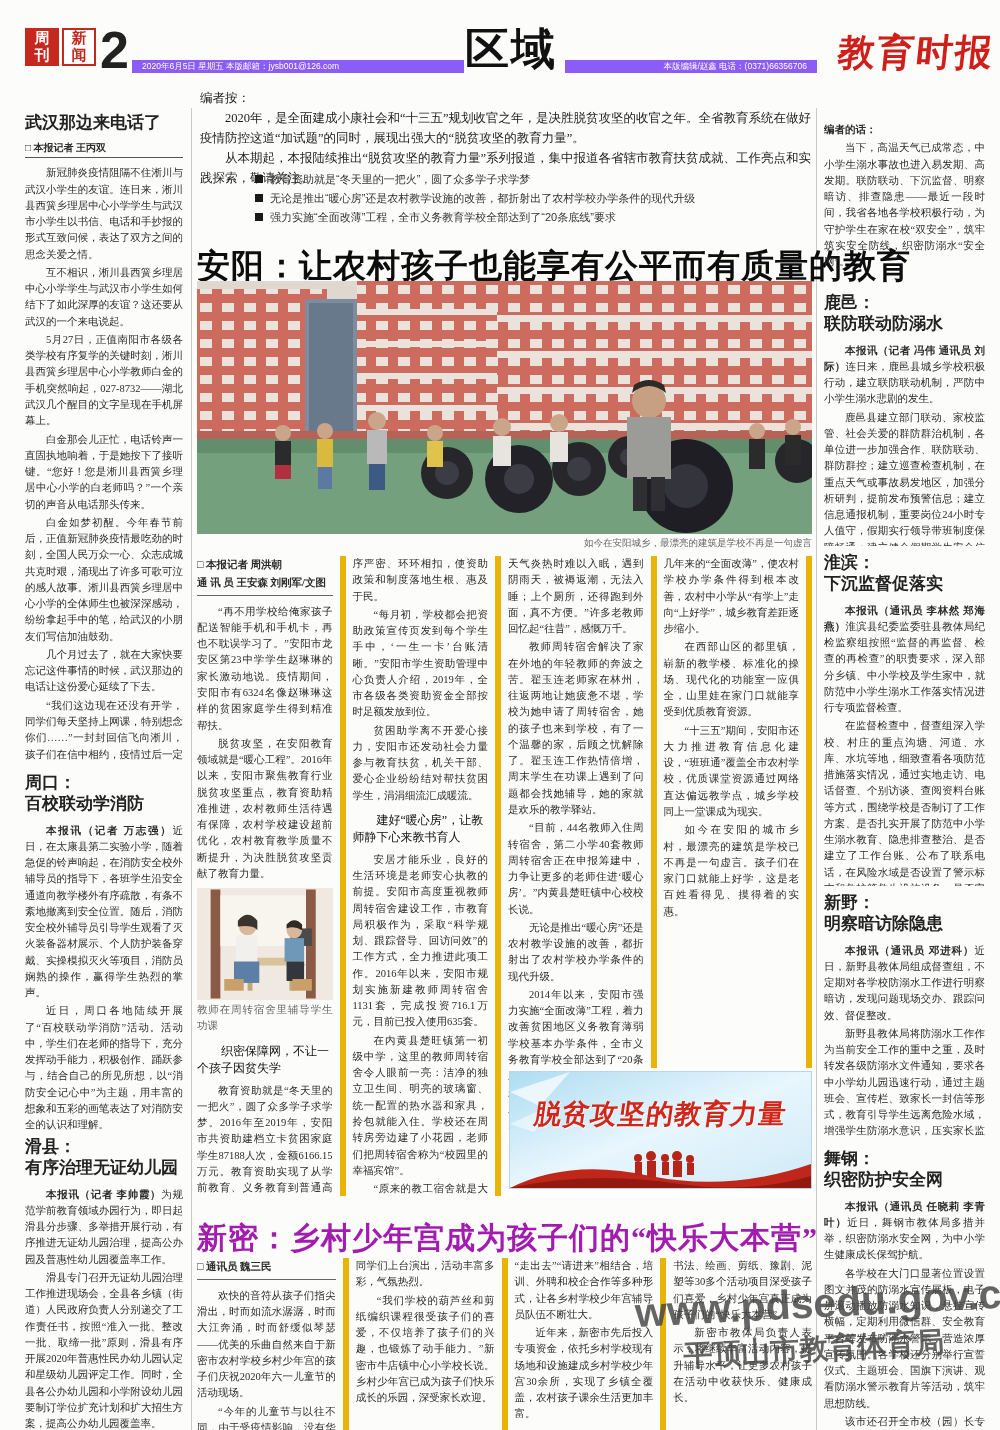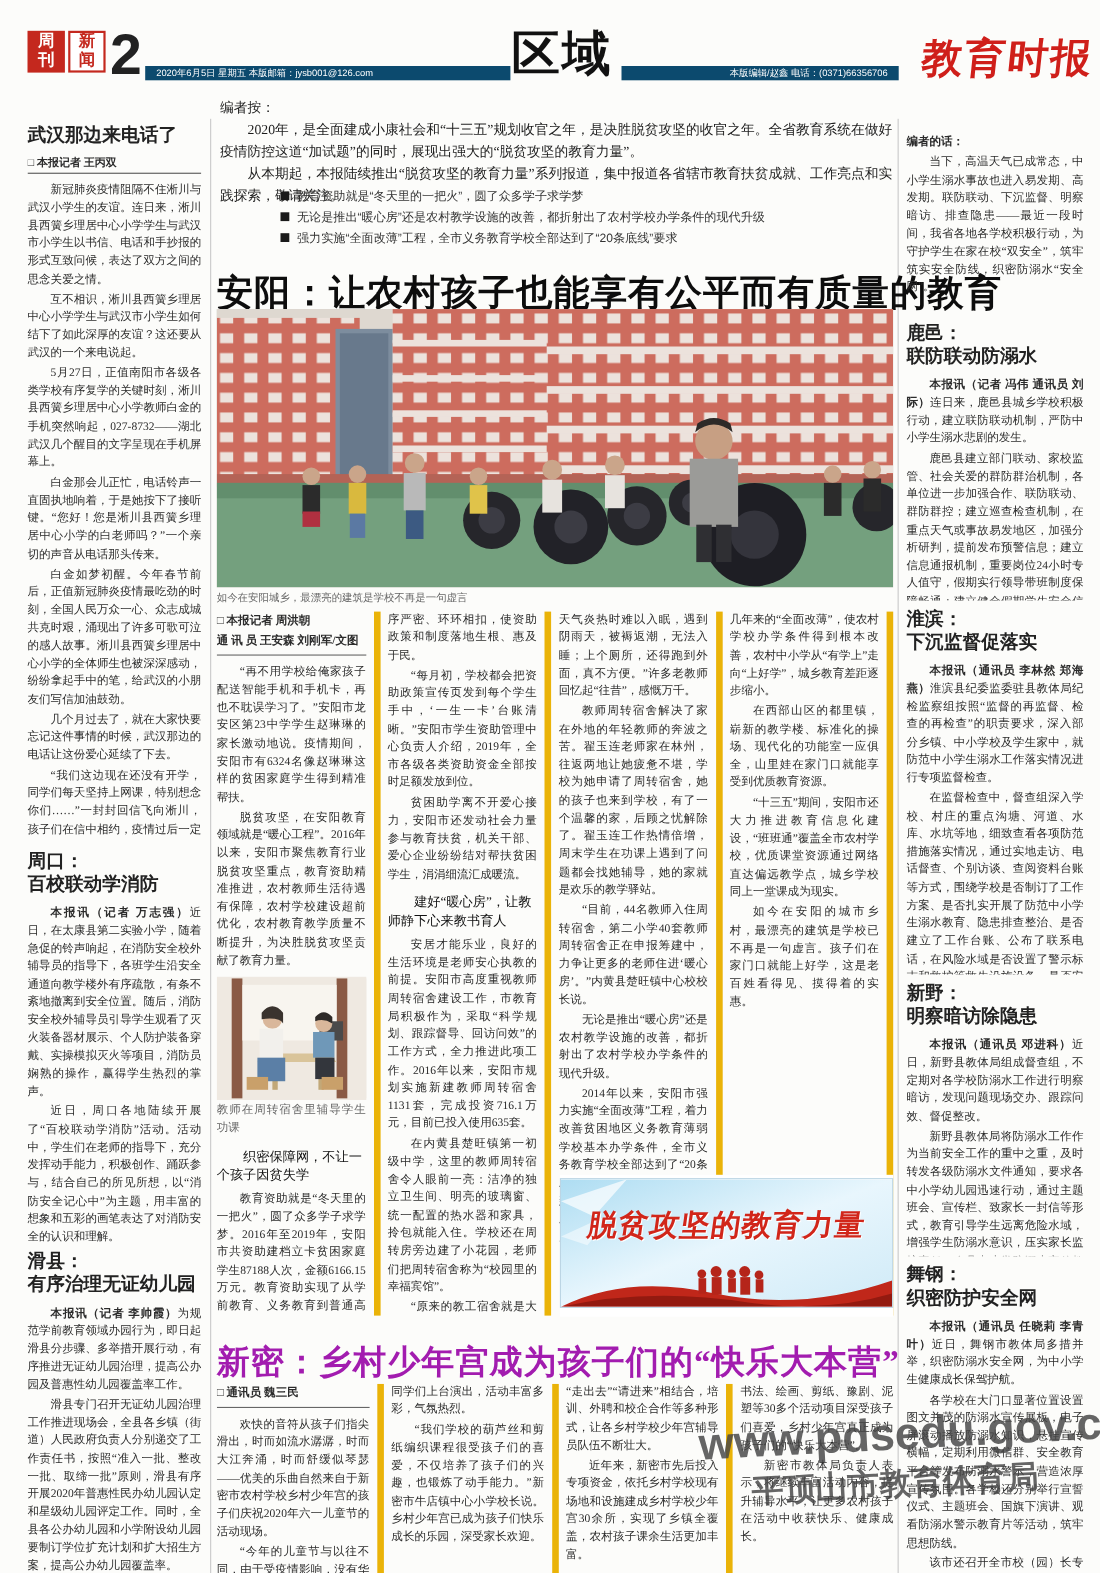--- a/index.html
+++ b/index.html
@@ -6,21 +6,21 @@
   .page{position:relative;width:1000px;height:1430px;margin:0 auto;background:#fcfcfa;
         font-family:"Liberation Serif",serif;color:#2b2b2b;overflow:hidden;}
   
   .tiles{position:absolute;left:25px;top:28px;display:flex;gap:3px;}
   .tile{width:34px;height:38px;display:flex;flex-direction:column;align-items:center;justify-content:center;
         font-weight:bold;font-size:15px;line-height:17px;}
   .tile1{background:#c4281e;color:#fff;}
   .tile2{background:#fff;color:#c4281e;border:2px solid #c4281e;box-sizing:border-box;}
   .pagenum{position:absolute;left:100px;top:20px;font-size:52px;font-weight:900;color:#222;
            font-family:"Liberation Sans",sans-serif;}
-  .graybar{position:absolute;height:13px;background:#0c4a6e;color:#fff;
+  .graybar{position:absolute;height:13px;background:#8b5cf6;color:#fff;
            font-family:"Liberation Sans",sans-serif;font-size:8.5px;line-height:13px;white-space:nowrap;overflow:hidden;}
   .bar-left{left:132px;top:60px;width:322px;padding-left:10px;}
   .bar-right{left:565px;top:60px;width:242px;text-align:right;padding-right:10px;}
   .section-title{position:absolute;left:452px;top:20px;width:118px;text-align:center;
                  font-size:44px;font-weight:900;letter-spacing:2px;color:#111;}
   .paper-logo{position:absolute;left:838px;top:28px;font-size:37px;font-weight:900;color:#cf1f1a;
               transform:skewX(-6deg);letter-spacing:2px;white-space:nowrap;}
   
   .vrule{position:absolute;width:1px;background:#c9c9c9;top:108px;height:1322px;}
   .vrule.l{left:191px;} .vrule.r{left:816px;}
@@ -38,21 +38,21 @@
   .ednote .lbl{font-weight:normal;}
   .ednote p{margin:0;text-indent:2em;}
   .ednote p.l0{text-indent:0;}
   .bullets{position:absolute;left:255px;top:172px;width:557px;font-size:11px;color:#333;
            font-family:"Liberation Sans",sans-serif;}
   .bullets div{margin:0 0 4px;line-height:1.35;}
   .sq{display:inline-block;width:8px;height:8px;background:#1a1a1a;margin-right:7px;}
   .main-headline{position:absolute;left:197px;top:222px;width:615px;text-align:center;
                  font-size:33px;font-weight:900;letter-spacing:1px;color:#0d0d0d;white-space:nowrap;}
   .main-photo{position:absolute;left:197px;top:281px;width:615px;height:253px;overflow:hidden;background:#cfd4cc;}
-  .photo-cap{position:absolute;left:197px;top:537px;width:615px;font-size:9.5px;color:#666;}
+  .photo-cap{position:absolute;left:197px;top:537px;width:615px;text-align:right;font-size:9.5px;color:#666;}
   .article{position:absolute;left:197px;top:556px;width:615px;height:640px;display:flex;}
   .acol{flex:1 1 0;padding:0 7px;border-right:6px solid #eab308;overflow:hidden;}
   .acol:first-child{padding-left:0;} .acol:last-child{border-right:none;padding-right:0;}
   .acol p{margin:0 0 2px;font-size:10.5px;line-height:1.55;text-align:justify;text-indent:2em;}
   .acol p.noindent{text-indent:0;}
   .abyline{font-size:10.5px;font-weight:bold;line-height:1.7;border-bottom:1px solid #666;
            padding-bottom:3px;margin-bottom:8px;}
   .abyline span{display:block;}
   .subhead{margin:8px 0 5px;font-size:12px;font-weight:normal;line-height:1.45;color:#111;text-indent:2em;}
   .inphoto{margin:6px 0 2px;width:100%;height:112px;background:#efe9e2;overflow:hidden;}

